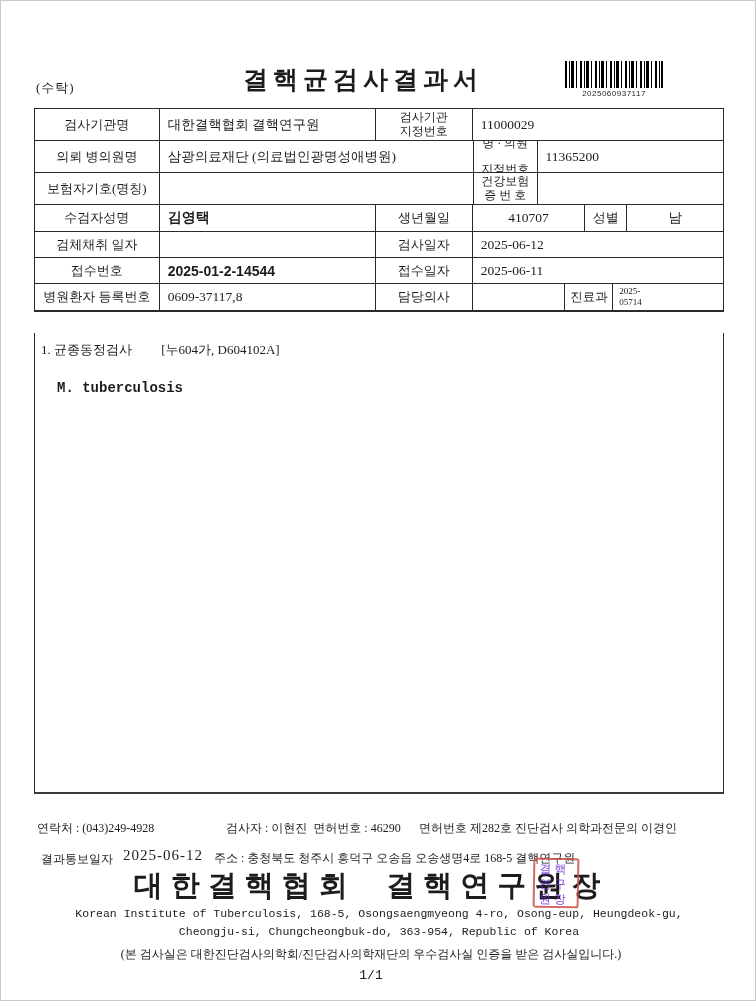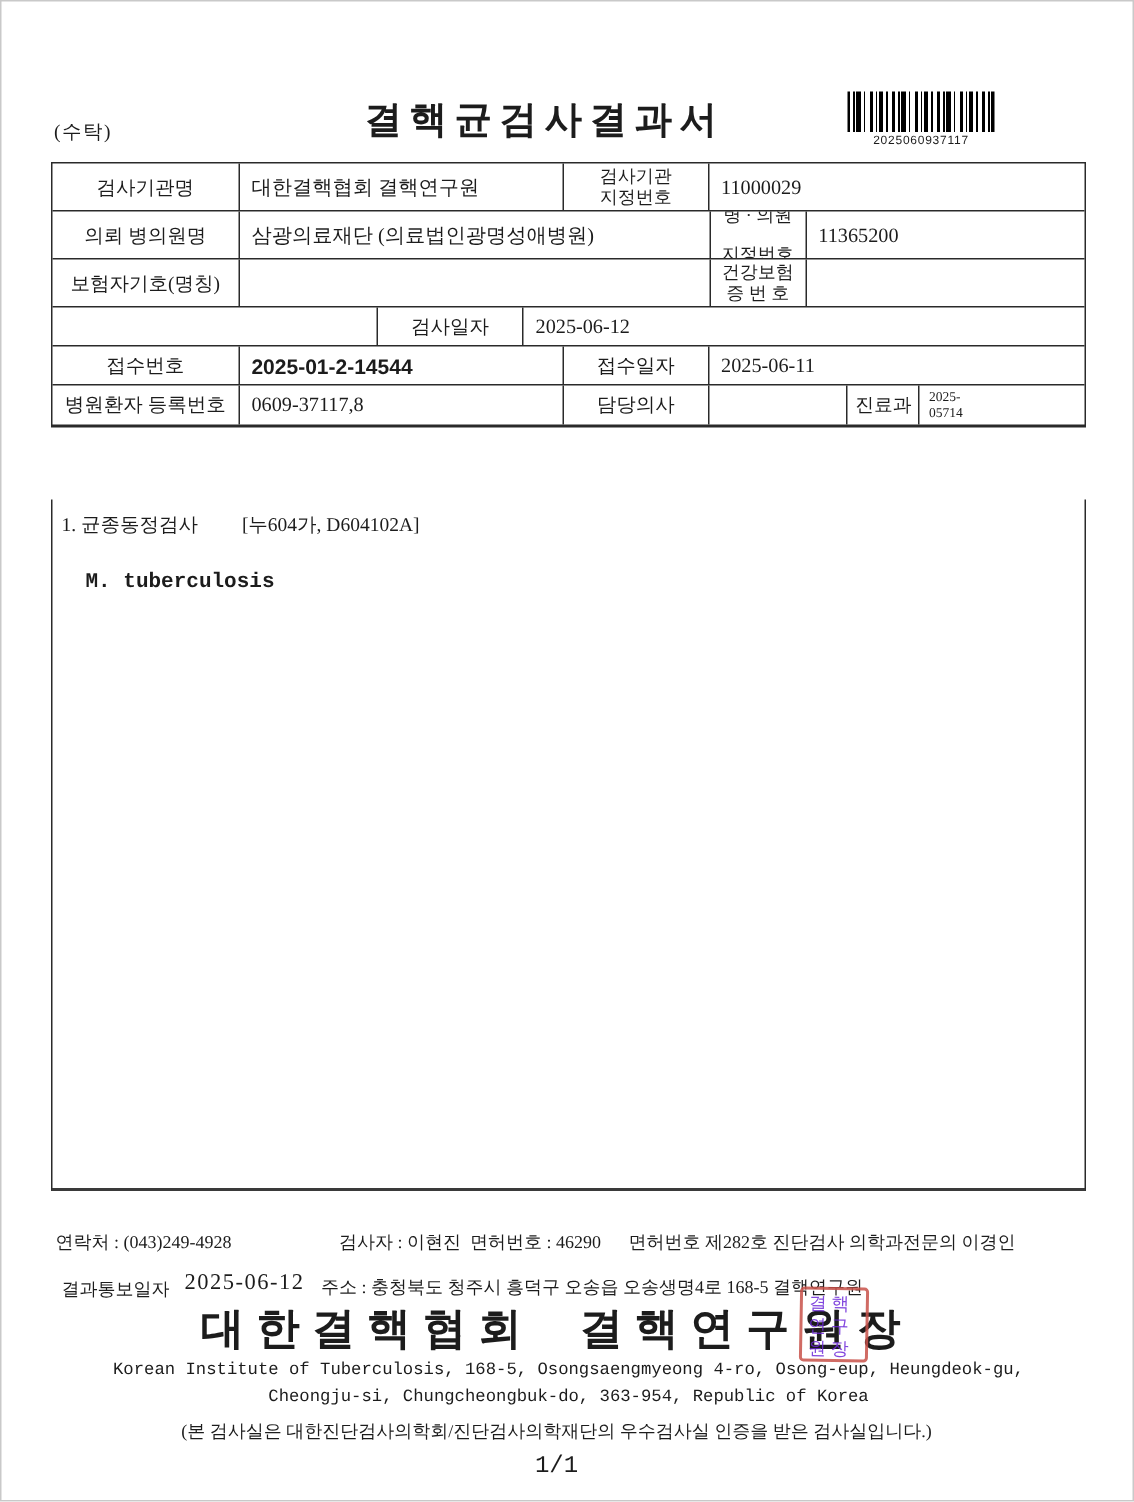--- a/index.html
+++ b/index.html
@@ -71,21 +71,21 @@
     left:532px; top:857px; width:46px; height:50px; z-index:2;
     border:2px solid #c8524a; border-radius:3px;
     color:#6d28d9; font-size:12px; line-height:1.25; letter-spacing:3px;
     padding:2px 0 0 4px; word-break:break-all; overflow:hidden;
     transform:rotate(1deg); opacity:0.85; background:rgba(255,255,255,0);
   }
   .eng { width:756px; text-align:center; font-family:"Liberation Mono","DejaVu Sans Mono",monospace; font-size:11.5px; }
   .eng1 { left:0; top:906px; }
   .eng2 { left:0; top:924px; }
   .note { left:0; top:945px; width:740px; text-align:center; font-size:12px; }
-  .pageno { left:0; top:967px; width:740px; text-align:center; font-size:16px; font-family:"Liberation Mono","DejaVu Sans Mono",monospace; }
+  .pageno { left:0; top:967px; width:740px; text-align:center; font-size:13px; font-family:"Liberation Mono","DejaVu Sans Mono",monospace; }
 </style>
 </head>
 <body>
 
 <div class="page">
 
   <div class="abs consignment pre">(수탁)</div>
 
   <div class="abs doc-title">결핵균검사결과서</div>
 
@@ -119,22 +119,31 @@
     <div class="trow" style="height:32px;">
       <div class="cell lab" style="width:125px;">보험자기호(명칭)</div>
       <div class="cell val" style="width:315px;"></div>
       <div class="cell lab lab2" style="width:64px;">
         <span>건강보험</span>
         <span>증 번 호</span>
       </div>
       <div class="cell val" style="width:186px;"></div>
     </div>
 
+    <div class="trow" style="height:27px;">
+      <div class="cell lab" style="width:125px;">수검자성명</div>
+      <div class="cell val bv" style="width:217px;">김영택</div>
+      <div class="cell lab" style="width:97px;">생년월일</div>
+      <div class="cell val ctr" style="width:113px;">410707</div>
+      <div class="cell lab" style="width:42px;">성별</div>
+      <div class="cell val ctr" style="width:96px;">남</div>
+    </div>
 
     <div class="trow" style="height:26px;">
+      <div class="cell lab" style="width:125px;">검체채취 일자</div>
       <div class="cell val" style="width:217px;"></div>
       <div class="cell lab" style="width:97px;">검사일자</div>
       <div class="cell val" style="width:251px;">2025-06-12</div>
     </div>
 
     <div class="trow" style="height:26px;">
       <div class="cell lab" style="width:125px;">접수번호</div>
       <div class="cell val bv" style="width:217px;">2025-01-2-14544</div>
       <div class="cell lab" style="width:97px;">접수일자</div>
       <div class="cell val" style="width:251px;">2025-06-11</div>

